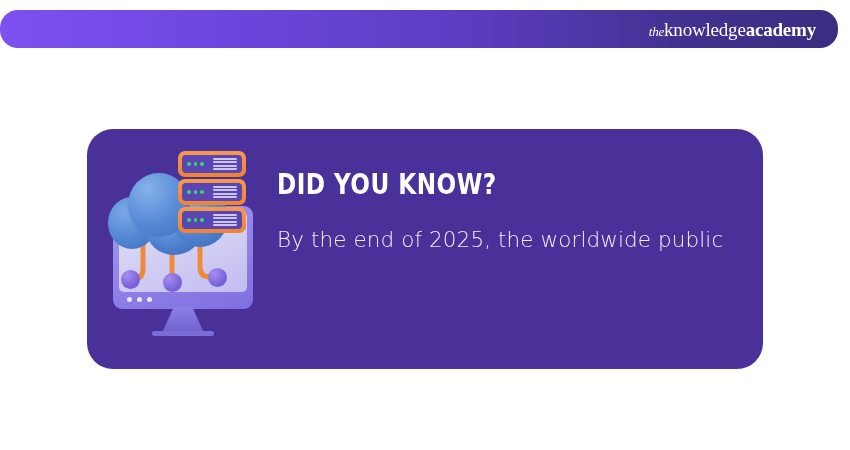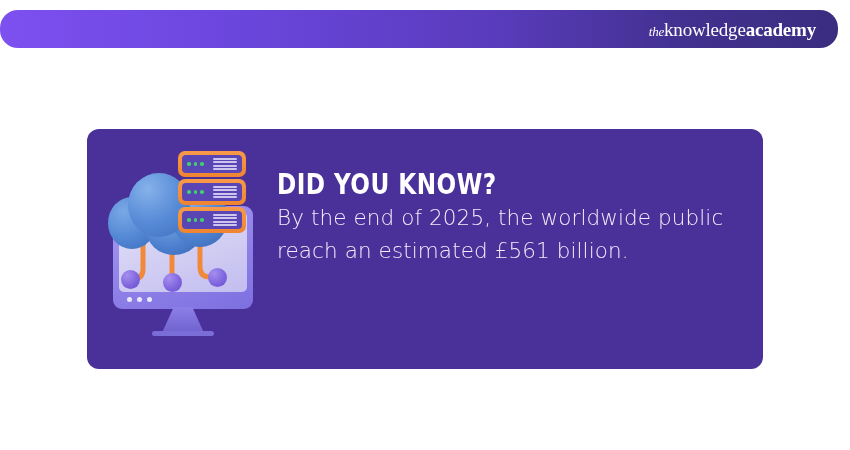--- a/index.html
+++ b/index.html
@@ -23,36 +23,36 @@
     color:#ffffff; font-size:19px; letter-spacing:-0.2px;
     margin-right:22px; white-space:nowrap; line-height:1;
   }
   .logo .the{ font-style:italic; font-size:13px; }
   .logo .knowledge{ font-weight:400; }
   .logo .academy{ font-weight:700; }
 
   
   .card{
     position:absolute; left:87px; top:129px; width:676px; height:240px;
-    background:#4a3199; border-radius:12px; overflow:hidden;
+    background:#4a3199; border-radius:26px; overflow:hidden;
   }
 
   
   .text-block{
     position:absolute; left:190px; top:42px; width:470px;
   }
   .headline{
     color:#ffffff; font-size:28px; font-weight:700;
     letter-spacing:0.5px; line-height:1;
     font-family:"DejaVu Sans", sans-serif;
     font-stretch:condensed;
     transform:scaleX(0.92); transform-origin:left center;
   }
   .body-text{
-    margin-top:2px; color:#f2eefb;
+    margin-top:24px; color:#f2eefb;
     font-size:21.5px; line-height:33px; font-weight:300;
     font-family:"DejaVu Sans", sans-serif;
     letter-spacing:0.1px;
   }
   .body-text .line{ display:block; }
 
   
   .illus{ position:absolute; left:13px; top:22px; width:165px; height:200px; }
 
   
@@ -212,18 +212,17 @@
           </div>
         </div>
       </div>
 
     </div>
 
     <div class="text-block">
       <div class="headline">DID YOU KNOW?</div>
       <div class="body-text">
         <span class="line">By the end of 2025, the worldwide public</span>
-        <span class="line">reach an estimated £561 billion.</span>
       </div>
     </div>
 
   </div>
 </div>
 
 </body></html>

